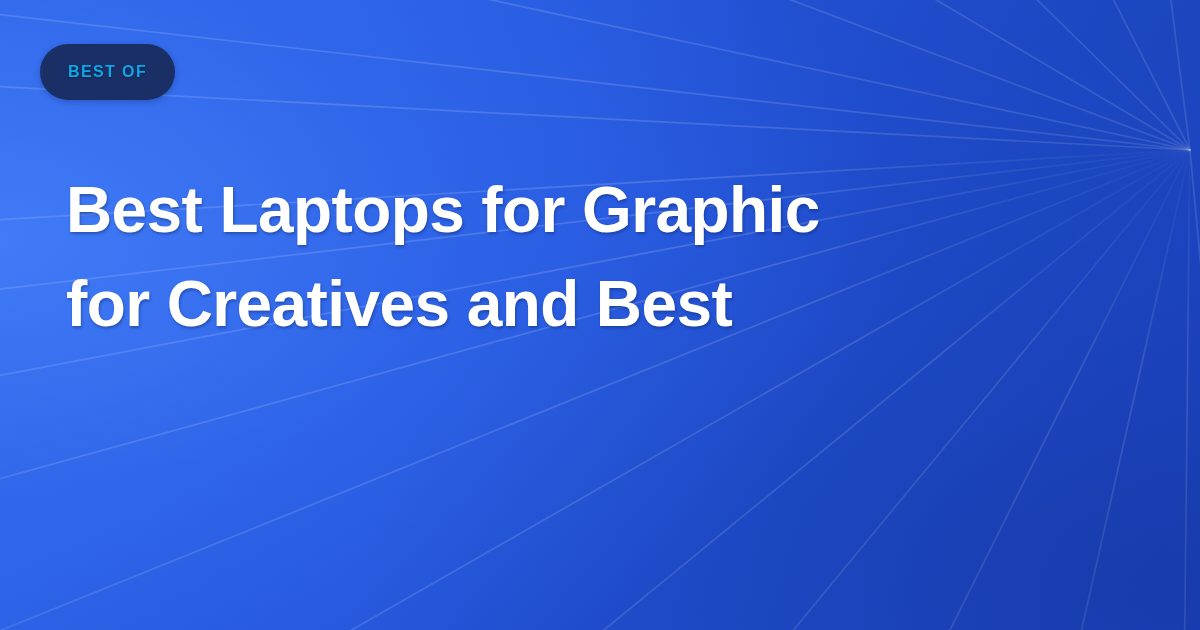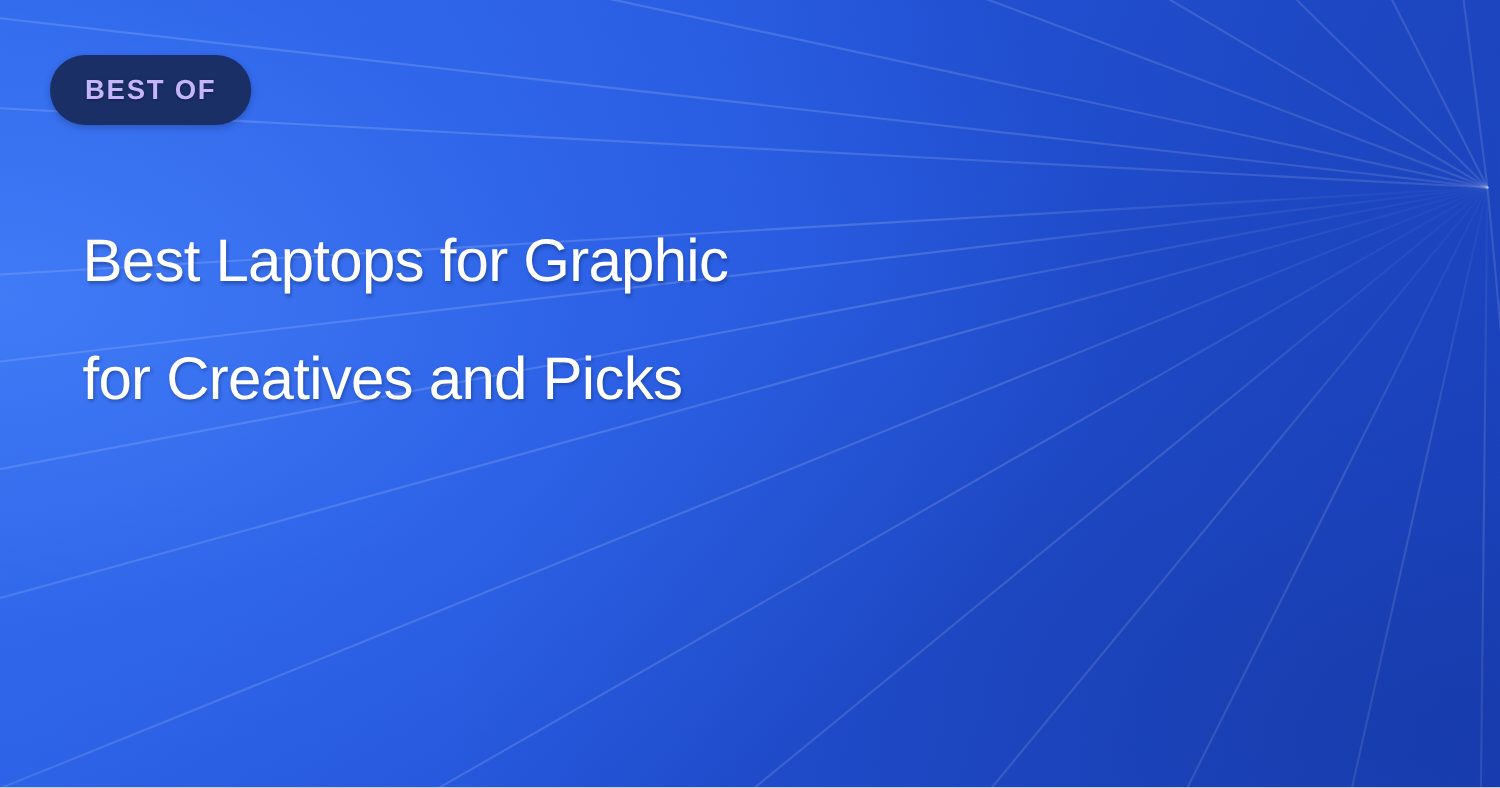--- a/index.html
+++ b/index.html
@@ -56,39 +56,39 @@
     box-sizing: border-box;
     display: flex;
     align-items: center;
     justify-content: center;
     padding: 0 28px;
     border-radius: 28px;
     background: #1a2f66;
     box-shadow: 0 2px 6px rgba(10,26,70,0.28);
   }
   .badge-label {
-    color: #c4b5fd;
-    font-size: 22px;
+    color: #0ea5e9;
+    font-size: 16px;
     font-weight: bold;
     letter-spacing: 1.4px;
     line-height: 1;
     text-transform: uppercase;
     white-space: nowrap;
     text-shadow: 0 1px 2px rgba(0,0,0,0.35);
   }
 
   .headline {
     position: absolute;
     left: 66px;
     top: 163px;
     width: 1075px;
     margin: 0;
     color: #ffffff;
-    font-size: 48px;
-    font-weight: normal;
+    font-size: 64px;
+    font-weight: bold;
     line-height: 94px;
     letter-spacing: -0.6px;
     text-shadow: 1px 2px 3px rgba(9,28,82,0.38);
   }
   .headline-line { display: block; white-space: nowrap; }
 </style>
 </head>
 <body>
 
 <div class="card">
@@ -132,17 +132,17 @@
   <div class="vignette"></div>
 
   <div class="content">
 
     <div class="badge">
       <span class="badge-label">BEST OF</span>
     </div>
 
     <h1 class="headline">
       <span class="headline-line">Best Laptops for Graphic</span>
-      <span class="headline-line">for Creatives and Picks</span>
+      <span class="headline-line">for Creatives and Best</span>
     </h1>
 
   </div>
 </div>
 
 </body></html>

